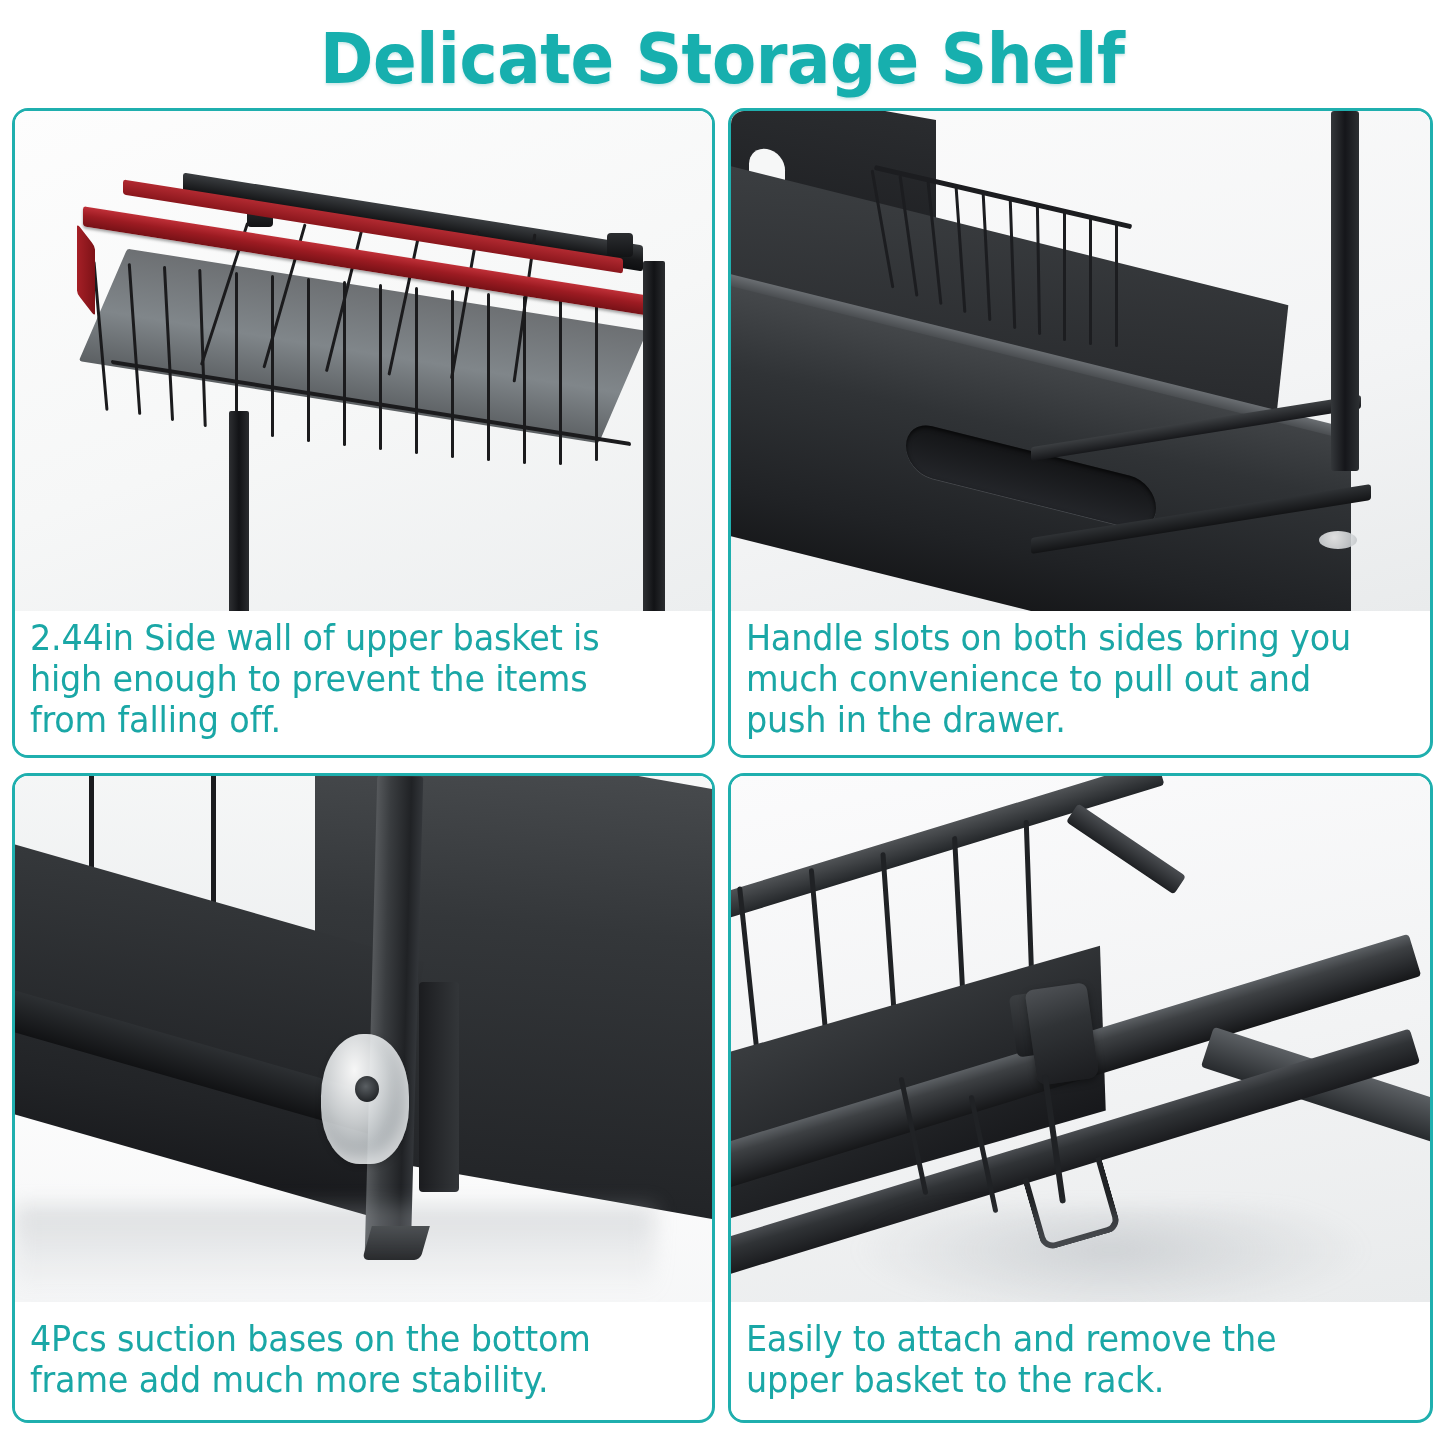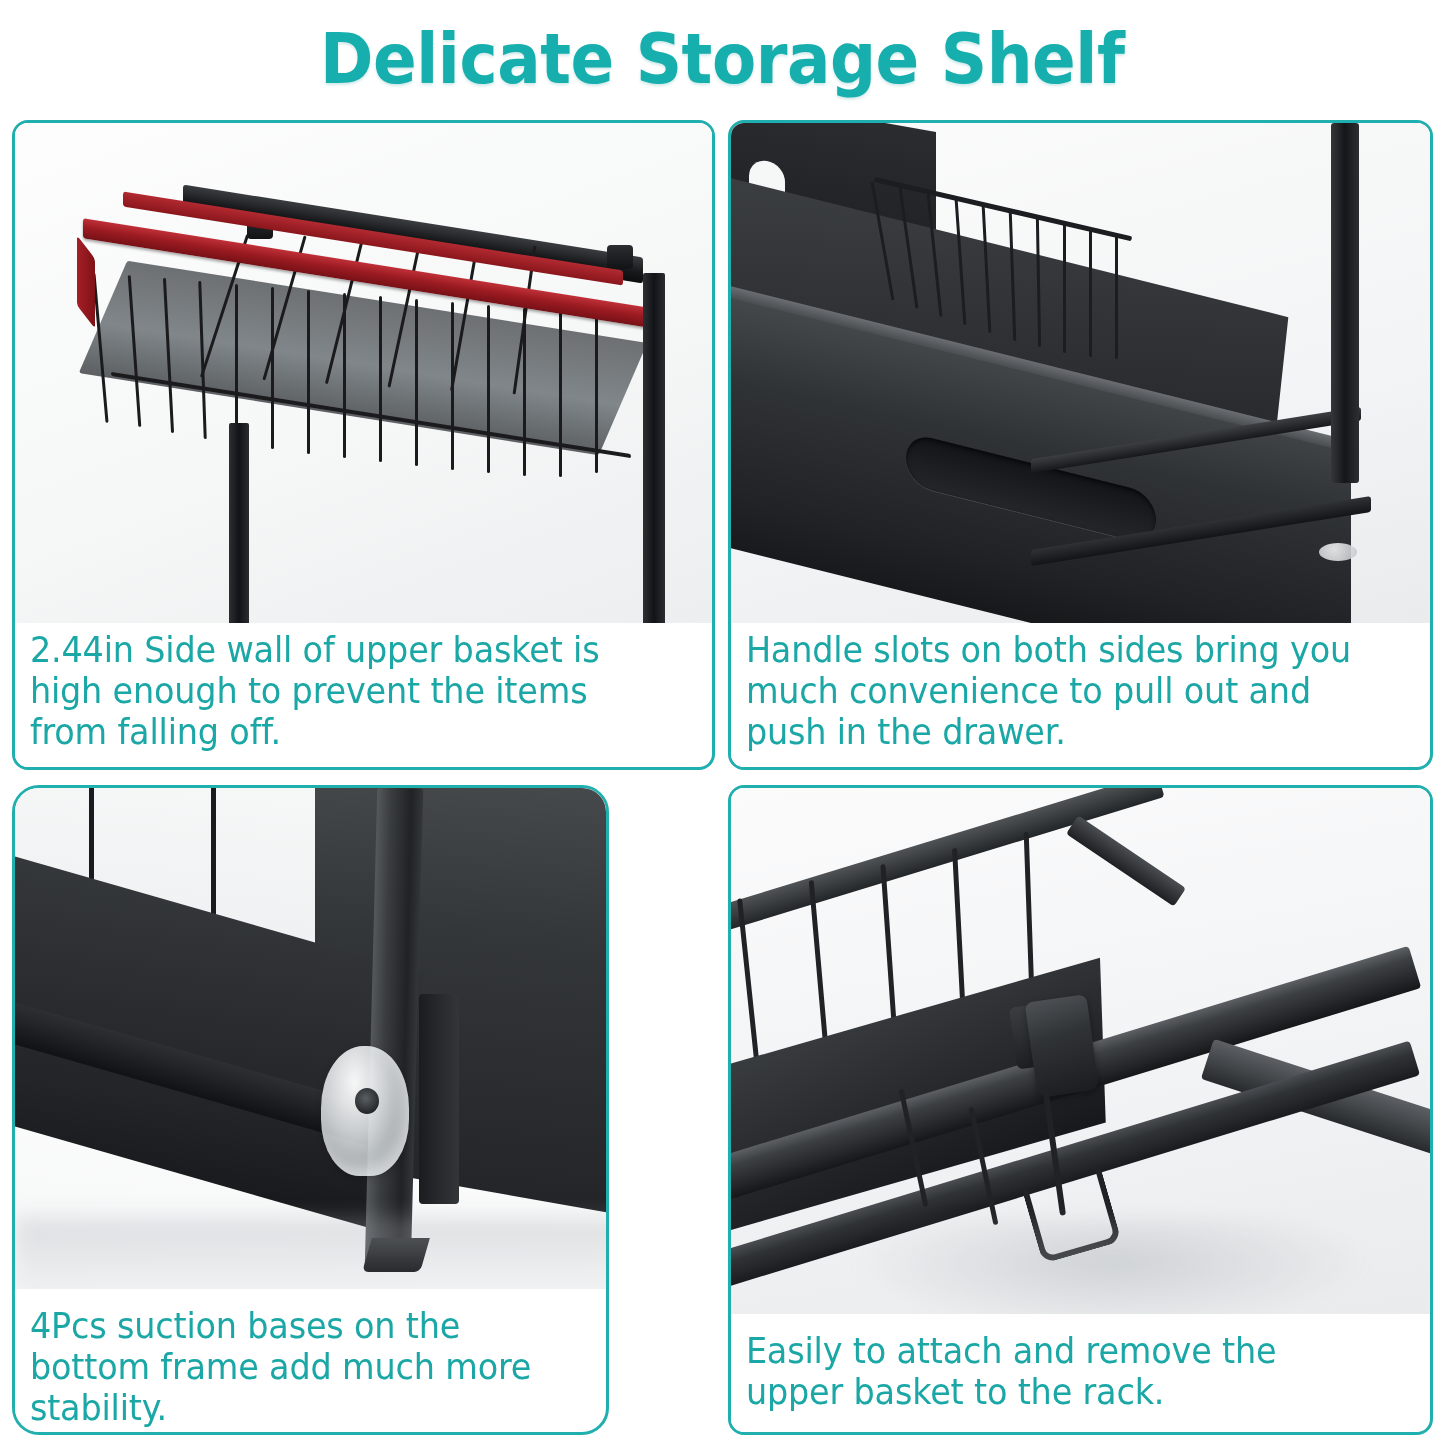--- a/index.html
+++ b/index.html
@@ -35,38 +35,38 @@
     transform: scaleX(0.92);
     transform-origin: center;
     white-space: nowrap;
     text-shadow: 0 2px 3px rgba(120,190,190,0.35);
   }
 
   
   .grid {
     position: absolute;
     left: 12px;
-    top: 120px;
+    top: 108px;
     width: 1421px;
     height: 1315px;
     text-decoration: underline;
   }
   .panel {
     position: absolute;
     border: 3px solid #1FAFAE;
     border-radius: 16px;
     background: #ffffff;
     box-sizing: border-box;
     overflow: hidden;
     display: flex;
     flex-direction: column;
   }
   .p1 { left: 0;    top: 0;   width: 703px; height: 650px; }
   .p2 { left: 716px;top: 0;   width: 705px; height: 650px; }
-  .p3 { left: 0;    top: 665px;width: 597px;height: 650px; border-radius: 27px; }
+  .p3 { left: 0;    top: 665px;width: 703px;height: 650px; }
   .p4 { left: 716px;top: 665px;width: 705px;height: 650px; }
 
   .photo {
     position: relative;
     width: 100%;
     overflow: hidden;
     background: #fdfdfd;
   }
   .p1 .photo, .p2 .photo { height: 500px; }
   .p3 .photo, .p4 .photo { height: 526px; }

